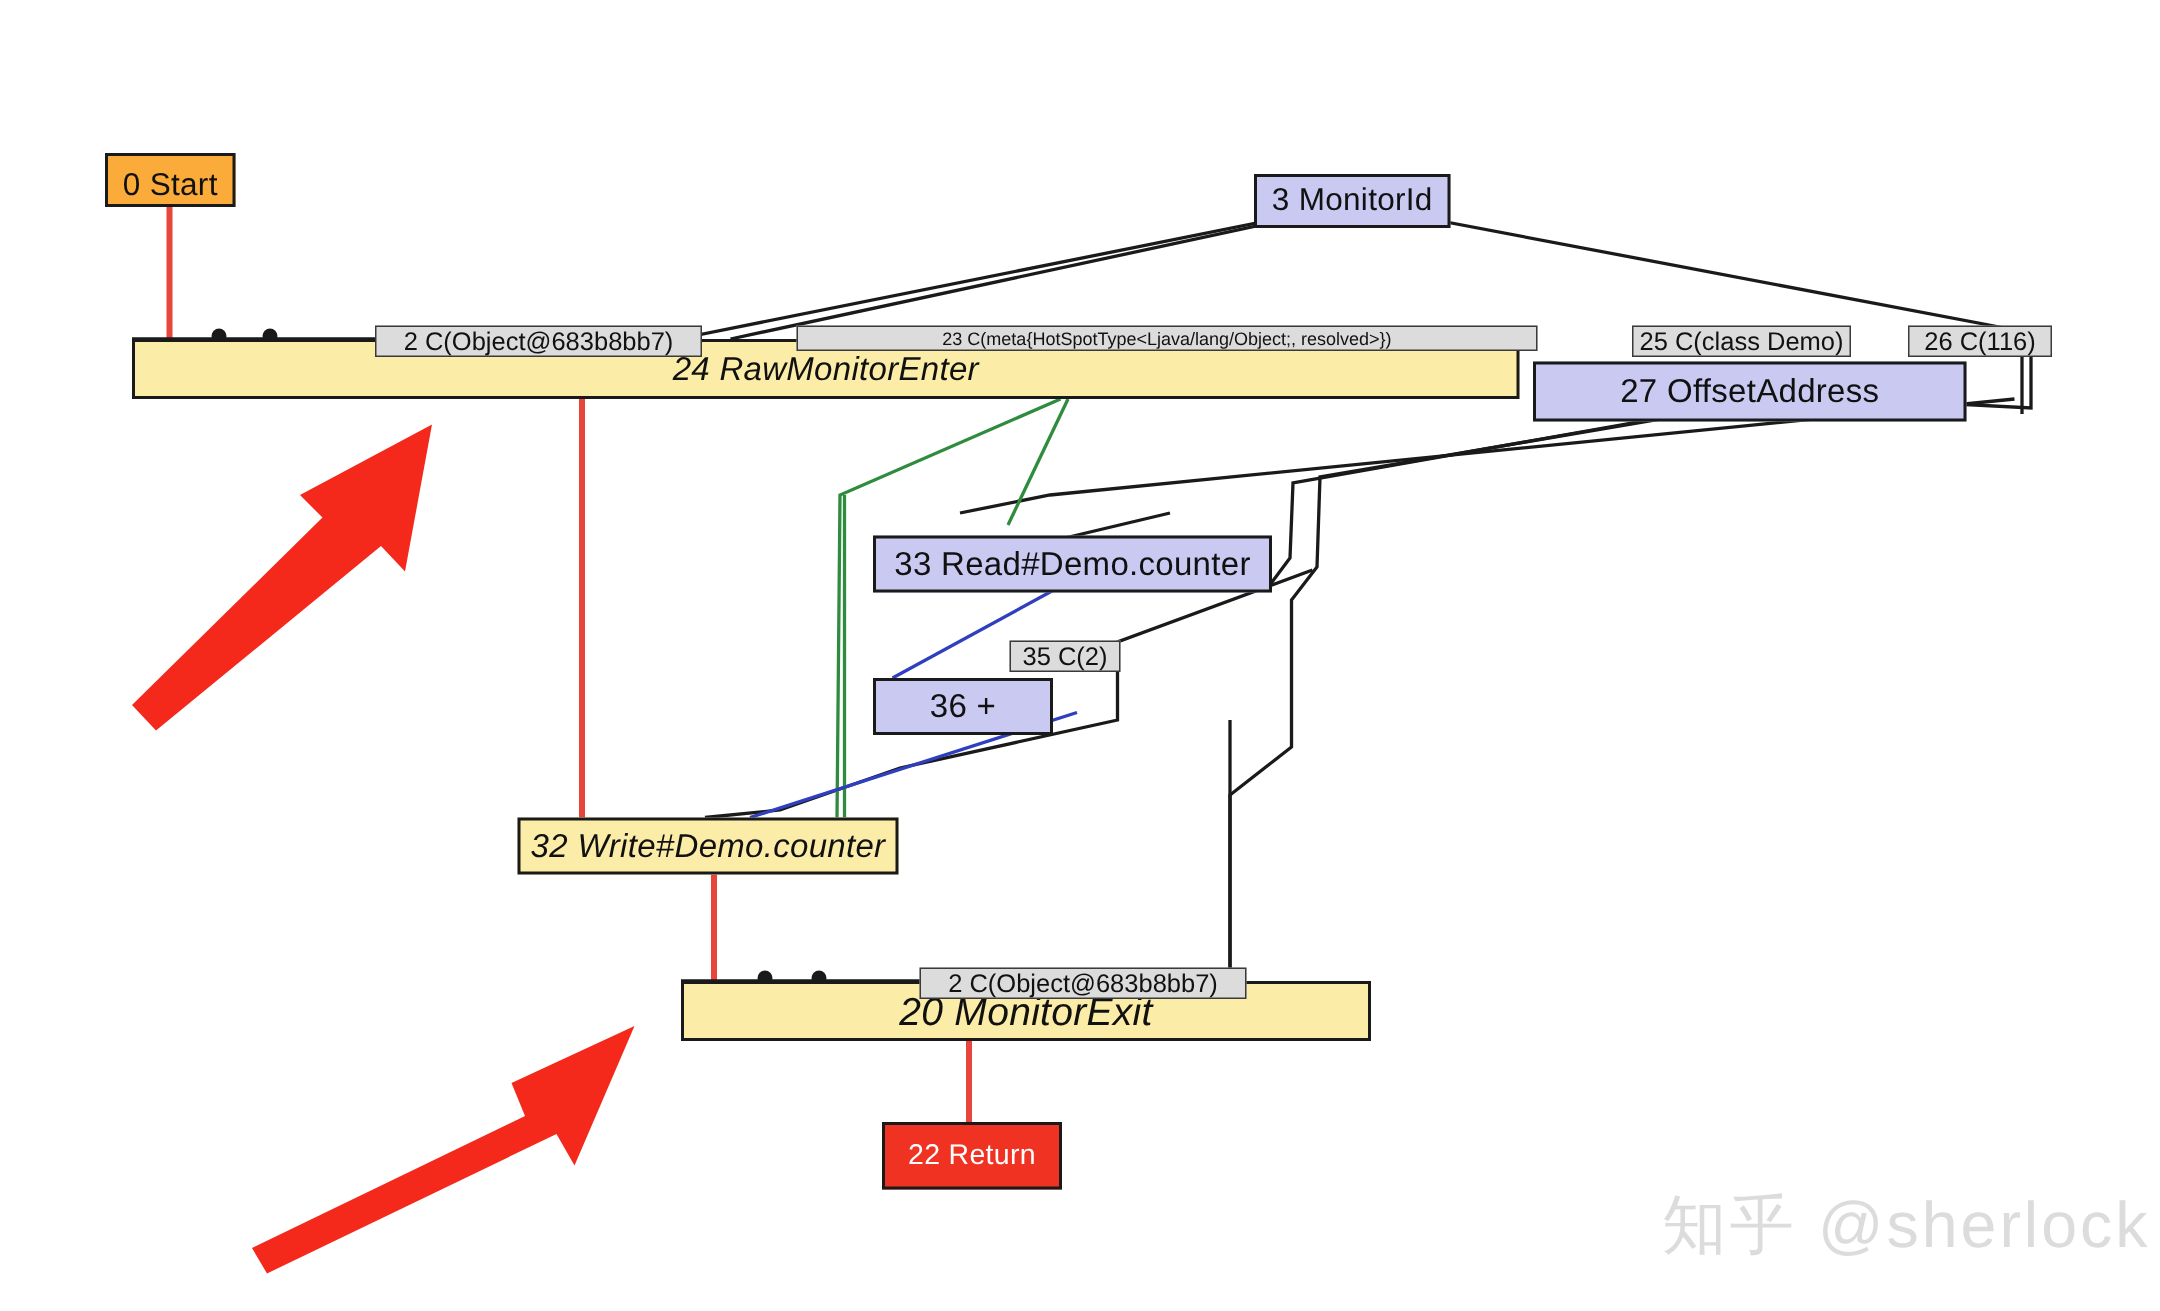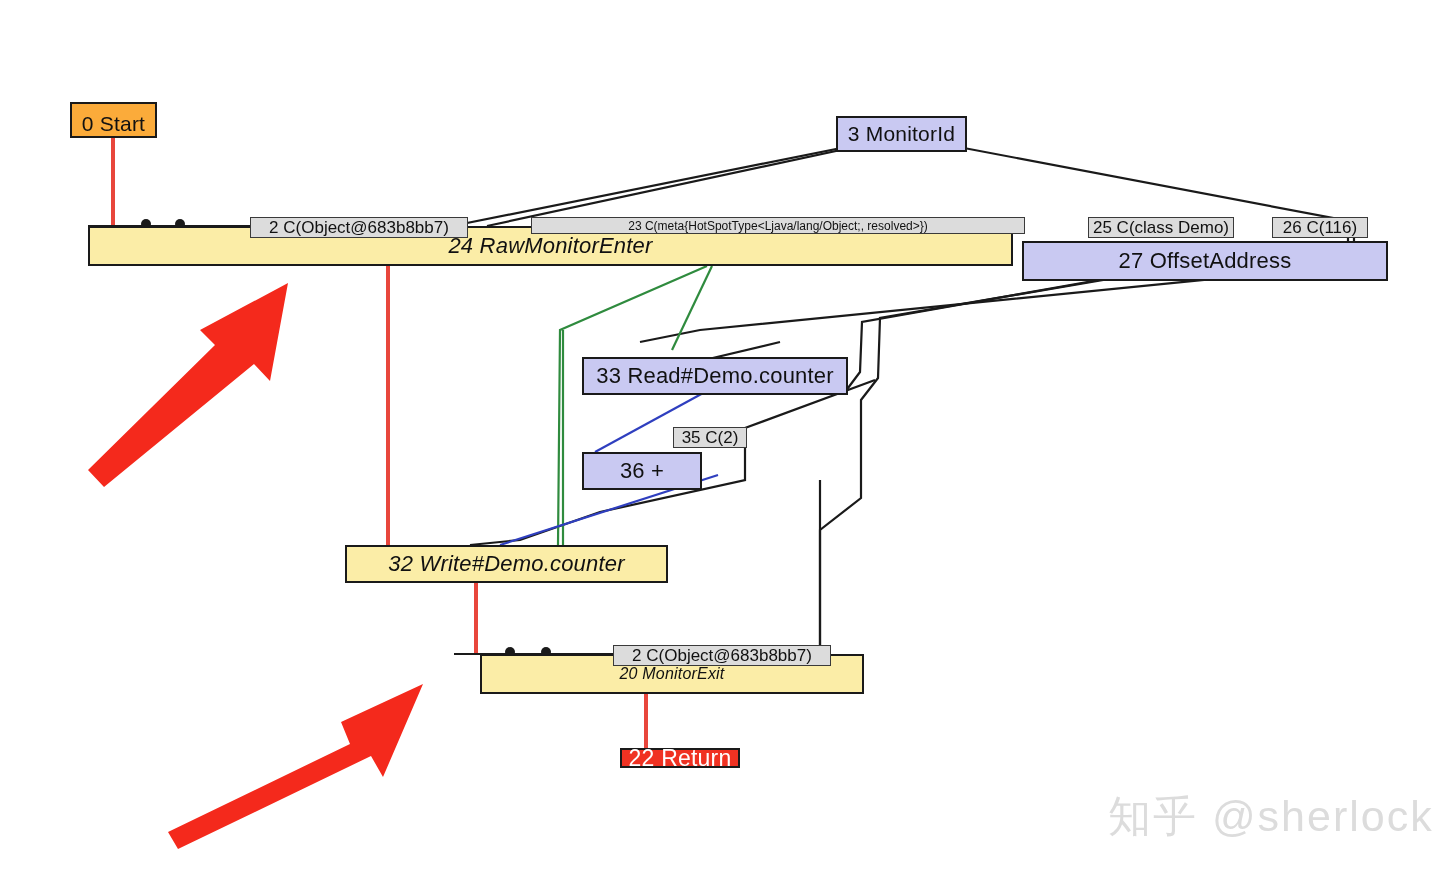--- a/index.html
+++ b/index.html
@@ -123,36 +123,36 @@
 <div id="nodes-layer">
     <div class="node node-orange" style="left: 70px; top: 102px; width: 87px; height: 36px; font-size: 21px; align-items: flex-end;">
       <span>0 Start</span>
     </div>
     <div class="node node-purple" style="left: 836px; top: 101px; width: 131px; height: 36px; font-size: 21px;">
       <span>3 MonitorId</span>
     </div>
     <div class="node node-yellow" style="left: 88px; top: 226px; width: 925px; height: 40px; font-size: 22px;">
       <span>24 RawMonitorEnter</span>
     </div>
-    <div class="node node-purple" style="left: 1022px; top: 226px; width: 366px; height: 40px; font-size: 22px;">
+    <div class="node node-purple" style="left: 1022px; top: 226px; width: 289px; height: 40px; font-size: 22px;">
       <span>27 OffsetAddress</span>
     </div>
     <div class="node node-purple" style="left: 582px; top: 342px; width: 266px; height: 38px; font-size: 22px;">
       <span>33 Read#Demo.counter</span>
     </div>
     <div class="node node-purple" style="left: 582px; top: 437px; width: 120px; height: 38px; font-size: 22px;">
       <span>36 +</span>
     </div>
-    <div class="node node-yellow" style="left: 345px; top: 545px; width: 323px; height: 38px; font-size: 22px;">
+    <div class="node node-yellow" style="left: 345px; top: 545px; width: 254px; height: 38px; font-size: 22px;">
       <span>32 Write#Demo.counter</span>
     </div>
-    <div class="node node-yellow" style="left: 480px; top: 654px; width: 384px; height: 40px; font-size: 16px;">
+    <div class="node node-yellow" style="left: 454px; top: 654px; width: 460px; height: 40px; font-size: 26px;">
       <span>20 MonitorExit</span>
     </div>
-    <div class="node node-red" style="left: 620px; top: 748px; width: 120px; height: 20px; font-size: 23px;">
+    <div class="node node-red" style="left: 588px; top: 748px; width: 120px; height: 45px; font-size: 19px;">
       <span>22 Return</span>
     </div>
   </div>
 <div id="labels-layer">
     <div class="edge-label" style="left: 206px; top: 217px; width: 218px; height: 21px; font-size: 17px;">2 C(Object@683b8bb7)</div>
     <div class="edge-label" style="left: 487px; top: 217px; width: 494px; height: 17px; font-size: 12px;">23 C(meta{HotSpotType&lt;Ljava/lang/Object;, resolved&gt;})</div>
     <div class="edge-label" style="left: 1044px; top: 217px; width: 146px; height: 21px; font-size: 17px;">25 C(class Demo)</div>
     <div class="edge-label" style="left: 1228px; top: 217px; width: 96px; height: 21px; font-size: 17px;">26 C(116)</div>
     <div class="edge-label" style="left: 629px; top: 427px; width: 74px; height: 21px; font-size: 17px;">35 C(2)</div>
     <div class="edge-label" style="left: 569px; top: 645px; width: 218px; height: 21px; font-size: 17px;">2 C(Object@683b8bb7)</div>

